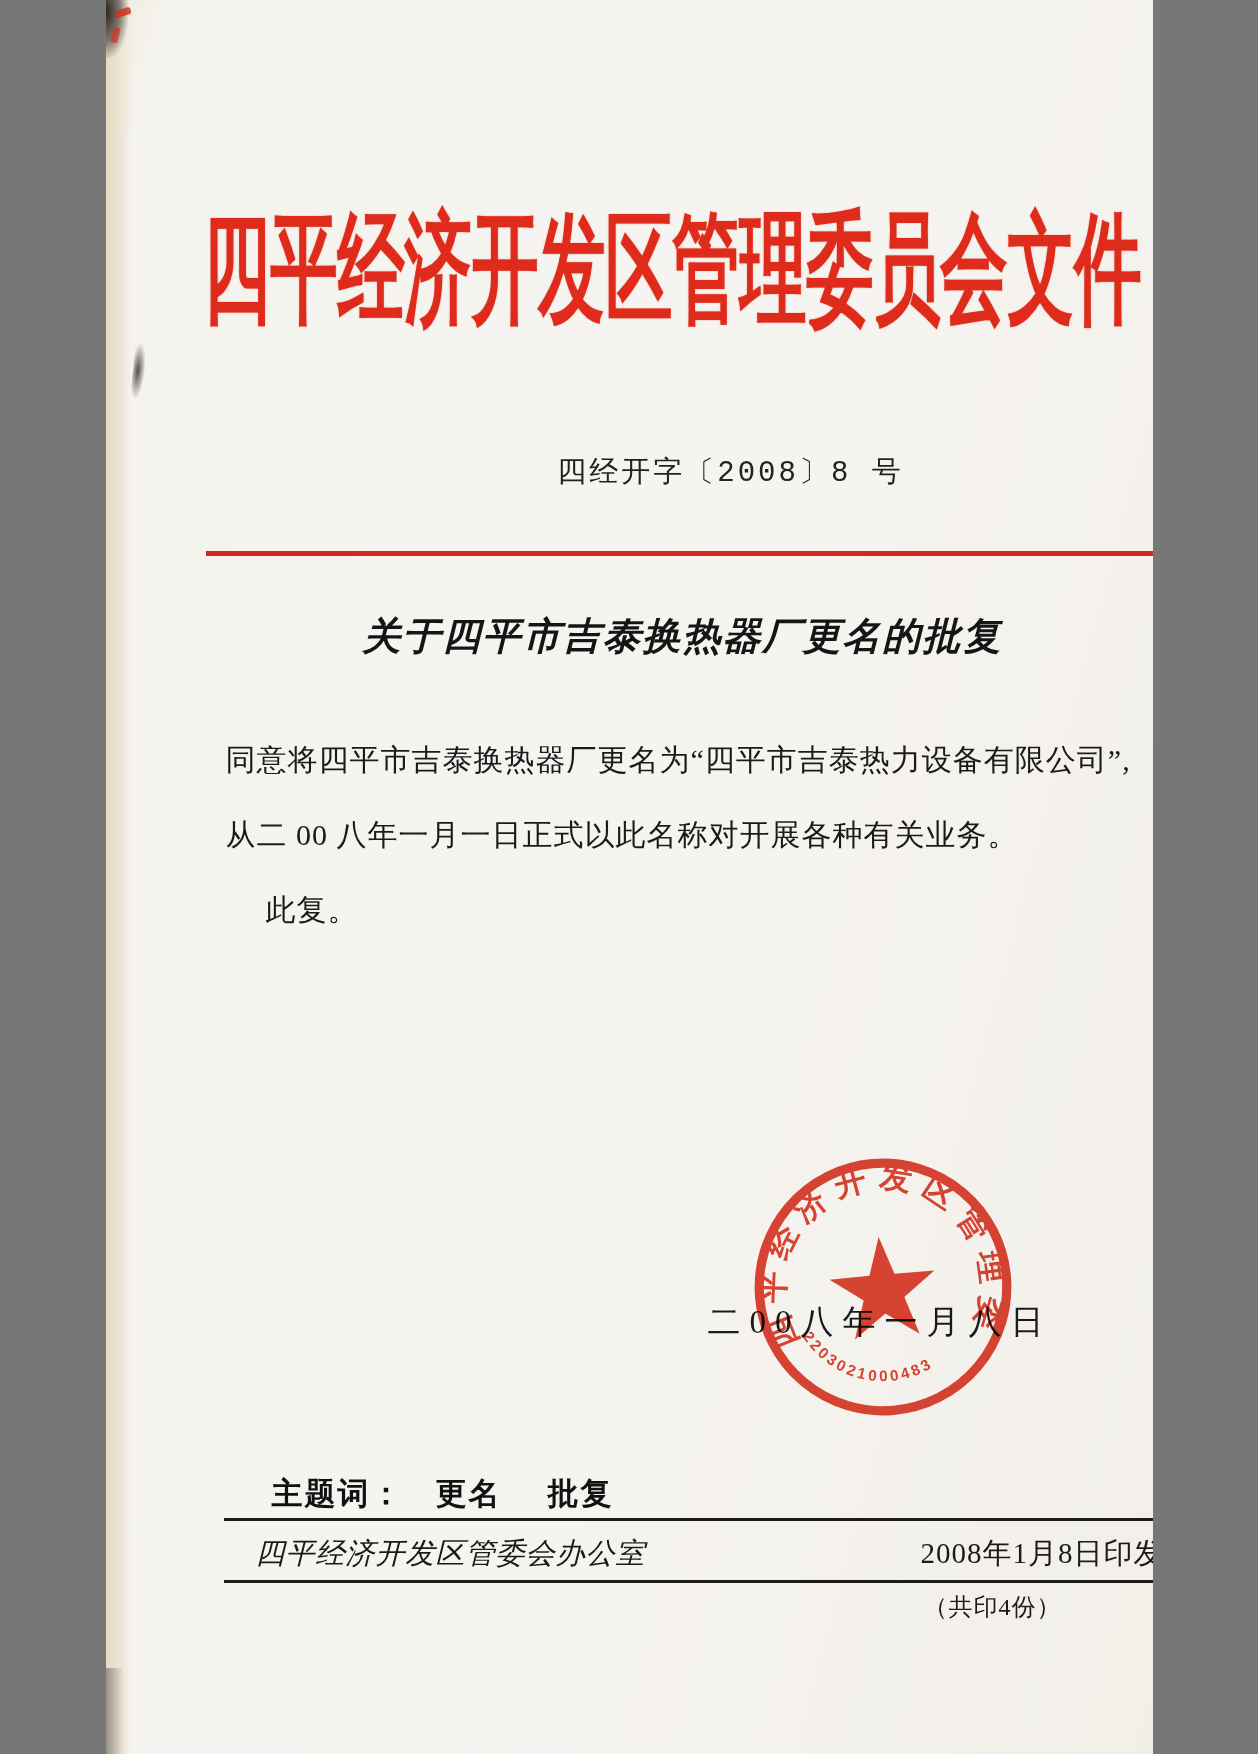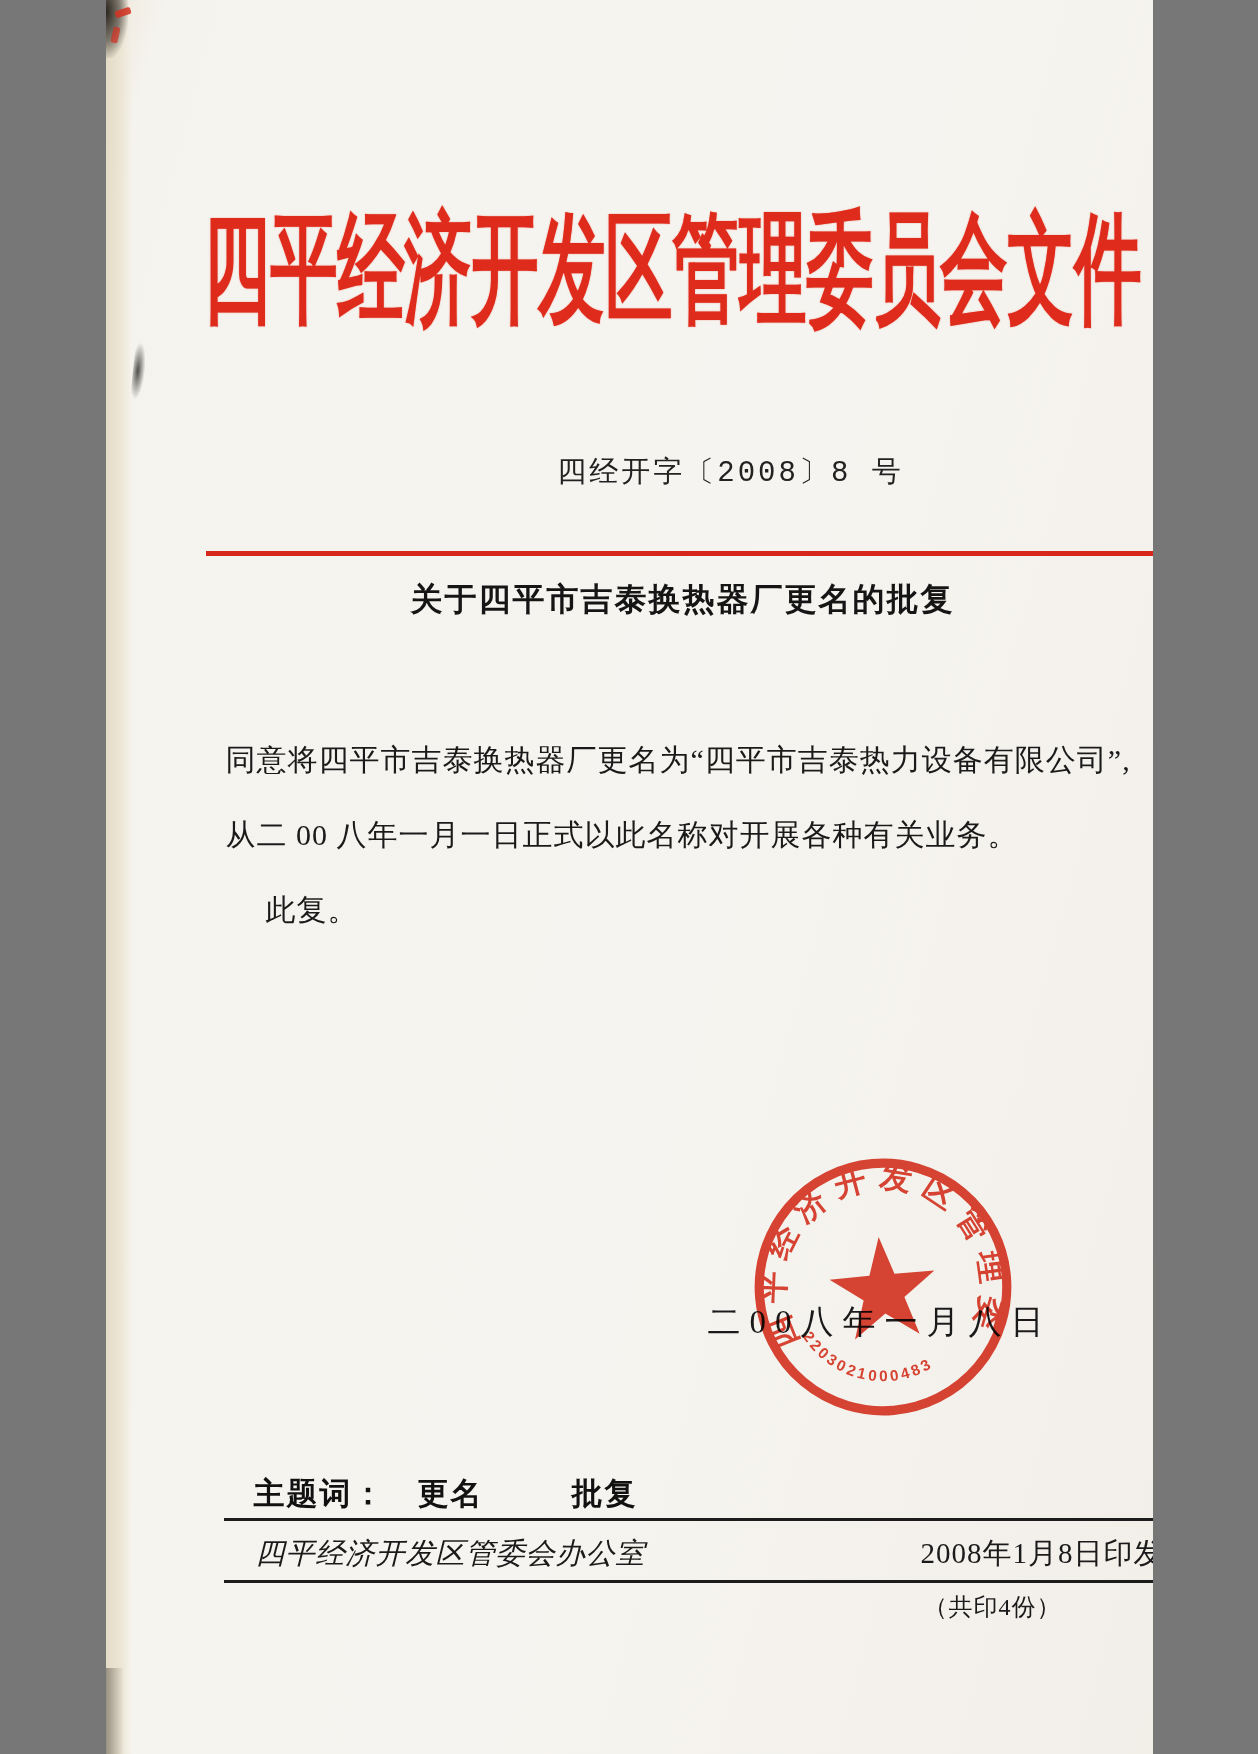--- a/index.html
+++ b/index.html
@@ -34,46 +34,46 @@
     font-weight:bold;font-size:67px;letter-spacing:0px;
     color:#df2b1b;
     text-shadow:0 0 1px rgba(223,43,27,.6);
   }
   .doc-number{
     position:absolute;top:452px;left:625px;transform:translateX(-50%);
     font-size:29px;letter-spacing:3px;white-space:nowrap;color:#222;font-family:Liberation Mono, monospace;
   }
   .red-rule{position:absolute;top:551px;left:100px;width:1058px;height:5px;background:#d7271d;}
   .doc-title{
-    position:absolute;top:578px;left:577px;transform:translateX(-50%);
+    position:absolute;top:611px;left:577px;transform:translateX(-50%);
     font-family:"Liberation Sans","DejaVu Sans",sans-serif;
-    font-weight:bold;font-size:32px;letter-spacing:2px;white-space:nowrap;color:#151515;
+    font-weight:bold;font-size:38px;letter-spacing:2px;white-space:nowrap;color:#151515;font-style:italic;
   }
   .body-block{position:absolute;top:722px;left:120px;width:940px;}
   .body-line{
     font-size:30px;letter-spacing:1px;line-height:75px;white-space:nowrap;color:#1a1a1a;
   }
   .body-line.indent{padding-left:40px;}
   .date-line{
     position:absolute;top:1300px;left:602px;
     font-size:33px;letter-spacing:9px;white-space:nowrap;color:#1a1a1a;
   }
   .seal{
     position:absolute;left:643px;top:1153px;width:268px;height:268px;
     transform:rotate(-5deg);
     mix-blend-mode:multiply;opacity:.93;
   }
   .subject-row{
-    position:absolute;top:1473px;left:148px;
+    position:absolute;top:1473px;left:166px;
     display:flex;align-items:baseline;
     font-family:"Liberation Sans","DejaVu Sans",sans-serif;
     font-weight:bold;font-size:31px;letter-spacing:2px;color:#111;
   }
   .subject-row .term1{margin-left:32px;}
-  .subject-row .term2{margin-left:88px;}
+  .subject-row .term2{margin-left:46px;}
   .footer-rule{position:absolute;left:118px;width:1026px;height:3px;background:#1c1c1c;}
   .rule-top{top:1518px;}
   .rule-bottom{top:1580px;}
   .office-name{position:absolute;top:1534px;left:150px;font-size:29px;letter-spacing:1px;color:#1a1a1a;white-space:nowrap;font-style:italic;}
   .print-date{position:absolute;top:1534px;left:815px;font-size:29px;letter-spacing:1px;color:#1a1a1a;white-space:nowrap;}
   .copies{position:absolute;top:1591px;left:818px;font-size:24px;letter-spacing:1px;color:#1a1a1a;white-space:nowrap;text-align:center;}
 </style>
 </head>
 <body>
 

